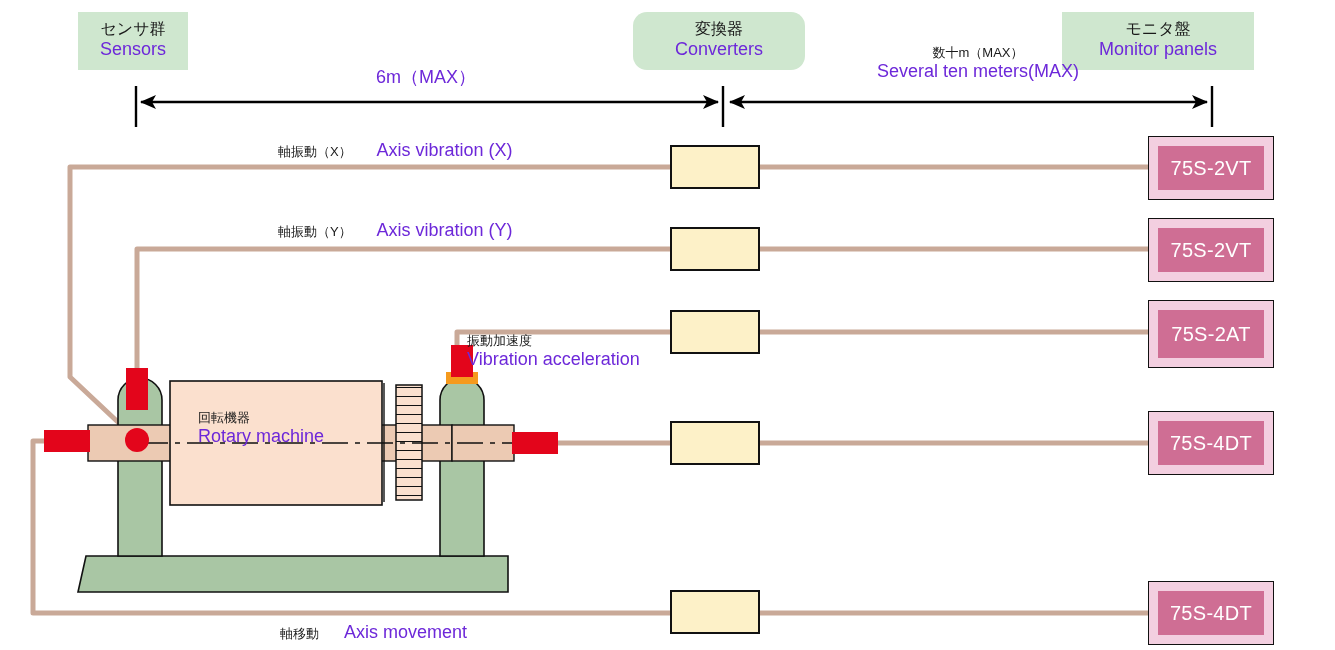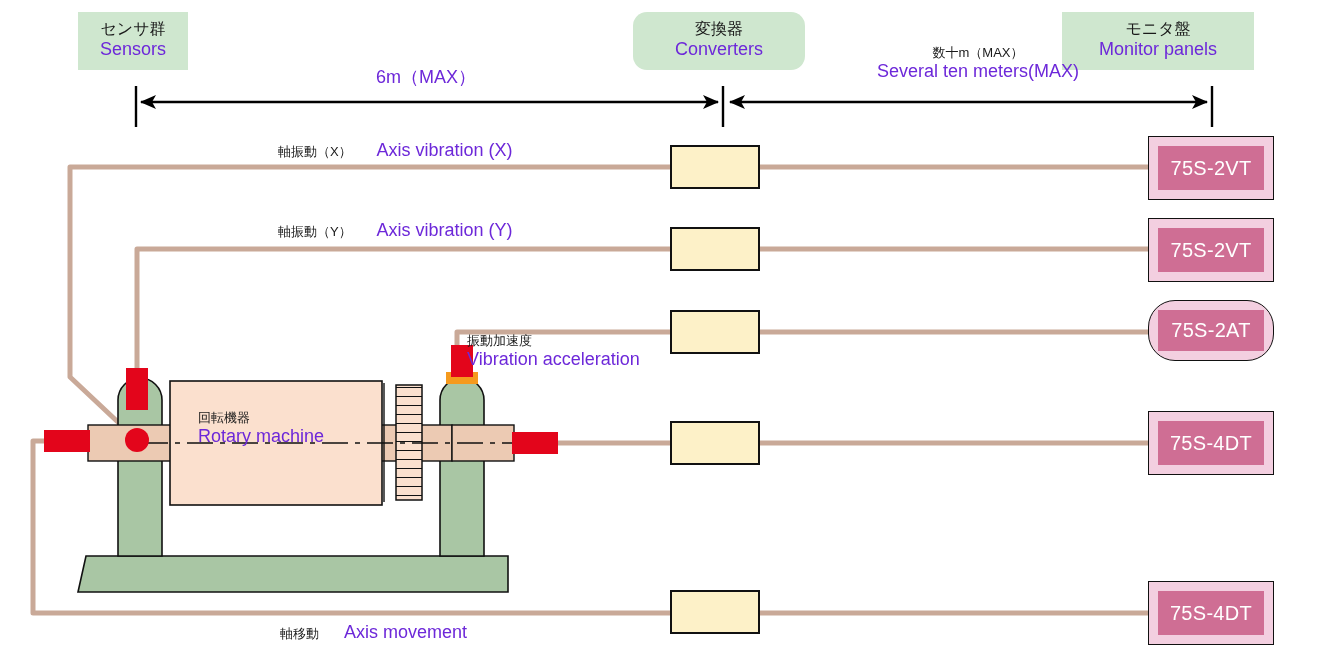--- a/index.html
+++ b/index.html
@@ -164,21 +164,21 @@
   <div class="panel" style="left:1148px;top:136px;width:126px;height:64px;">
     <div class="panel-inner">
       <span>75S-2VT</span>
     </div>
   </div>
   <div class="panel" style="left:1148px;top:218px;width:126px;height:64px;">
     <div class="panel-inner">
       <span>75S-2VT</span>
     </div>
   </div>
-  <div class="panel" style="left:1148px;top:300px;width:126px;height:61px;border-radius:27px;">
+  <div class="panel" style="left:1148px;top:300px;width:126px;height:68px;">
     <div class="panel-inner">
       <span>75S-2AT</span>
     </div>
   </div>
   <div class="panel" style="left:1148px;top:411px;width:126px;height:64px;">
     <div class="panel-inner">
       <span>75S-4DT</span>
     </div>
   </div>
   <div class="panel" style="left:1148px;top:581px;width:126px;height:64px;">

